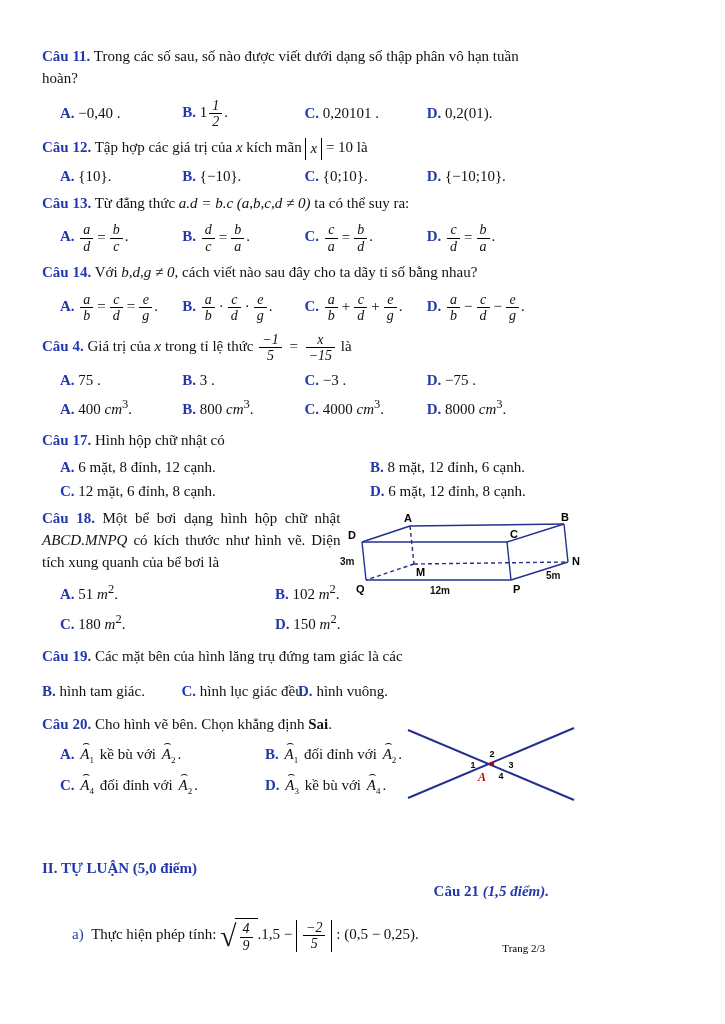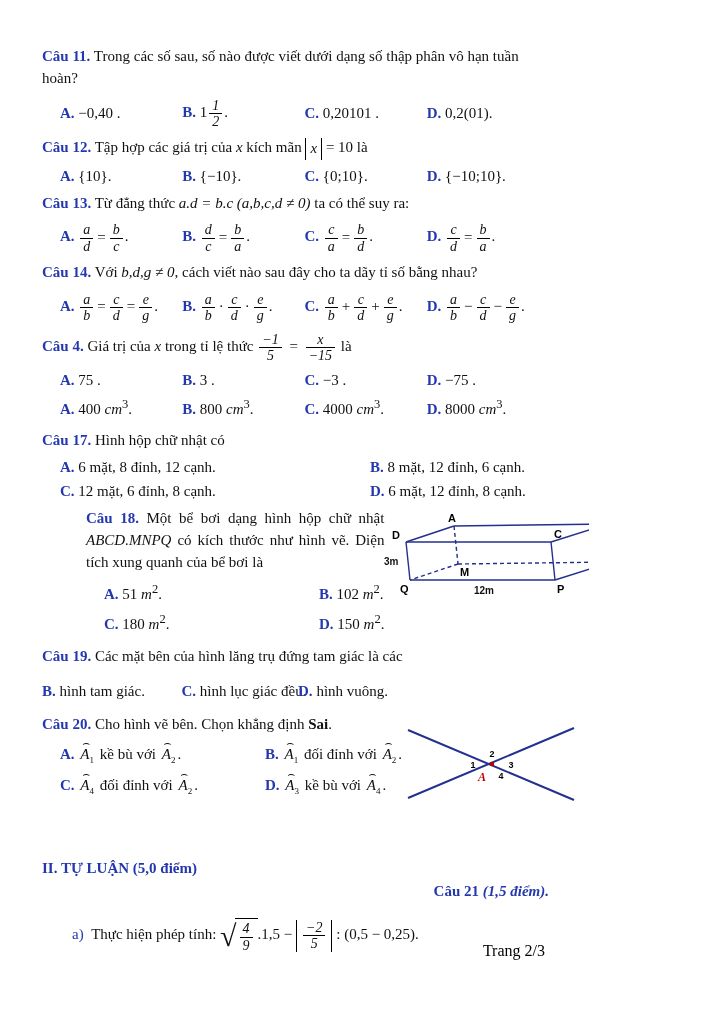--- a/index.html
+++ b/index.html
@@ -26,40 +26,40 @@
   .mop { margin:0 2px; }
   .absb { display:inline-block; border-left:1.2px solid #000; border-right:1.2px solid #000; padding:0 4px; vertical-align:middle; }
   .sqrt { display:inline-flex; align-items:center; vertical-align:middle; }
   .rad { font-size:30px; line-height:0.85; margin-right:-2px; font-style:normal; }
   .sqbody { border-top:1.3px solid #000; padding:2px 3px 0; }
   .ang { position:relative; display:inline-block; font-style:italic; margin:0 2px; }
   .ang::before { content:"\2322"; position:absolute; left:42%; top:-0.85em; transform:translateX(-50%);
                  font-size:0.8em; font-style:normal; font-family:"DejaVu Sans",sans-serif; }
   .ang sub { font-size:9px; font-style:normal; }
   .flexrow { display:flex; justify-content:space-between; align-items:flex-start; }
-  .q18left { width:400px;margin-left:44px; }
+  .q18left { width:400px; }
   .q18left .qline { text-align:justify; }
   .q20left { width:475px; }
   .figwrap { flex:0 0 auto; padding-top:4px; }
   .figline { stroke:var(--figure_line,#23308f); stroke-width:1.4; fill:none; }
   .figline.dash { stroke-dasharray:4 3; }
   .figline.thick { stroke-width:2; }
   .vlabel { font:bold 11px "Liberation Sans",sans-serif; fill:#000; }
   .dlabel { font:bold 10px "Liberation Sans",sans-serif; fill:#111; }
   .numlab { font:bold 9px "Liberation Sans",sans-serif; fill:#000; text-anchor:middle; }
   .alab { font:italic bold 12px "Liberation Serif",serif; fill:var(--figure_red,#c00000); text-anchor:middle; }
   .figred { fill:var(--figure_red,#c00000); }
   .q16gap { margin-top:12px; }
   .sec-title { color:var(--accent,#2438ae); font-weight:700; margin:40px 0 0 0; line-height:1.5; }
   .q21line { color:var(--accent,#2438ae); font-weight:700; margin:0; line-height:1.5;text-align:right; }
   .q21pts { font-style:italic; }
   .parta { margin:16px 0 0 30px; line-height:1.4; }
   .alabel { color:var(--accent,#2438ae); margin-right:4px; }
   .mexp { white-space:nowrap; }
-  .footer { position:absolute; right:44px; top:942px; font-size:16px; color:#000; }
+  .footer { position:absolute; right:44px; top:942px; font-size:11px; color:#000; }
 </style>
 </head>
 <body>
 
 <div class="page">
 
   <section class="question">
     <p class="qline">
       <b class="qlabel">Câu 11.</b>
       <span>Trong các số sau, số nào được viết dưới dạng số thập phân vô hạn tuần hoàn?</span>

